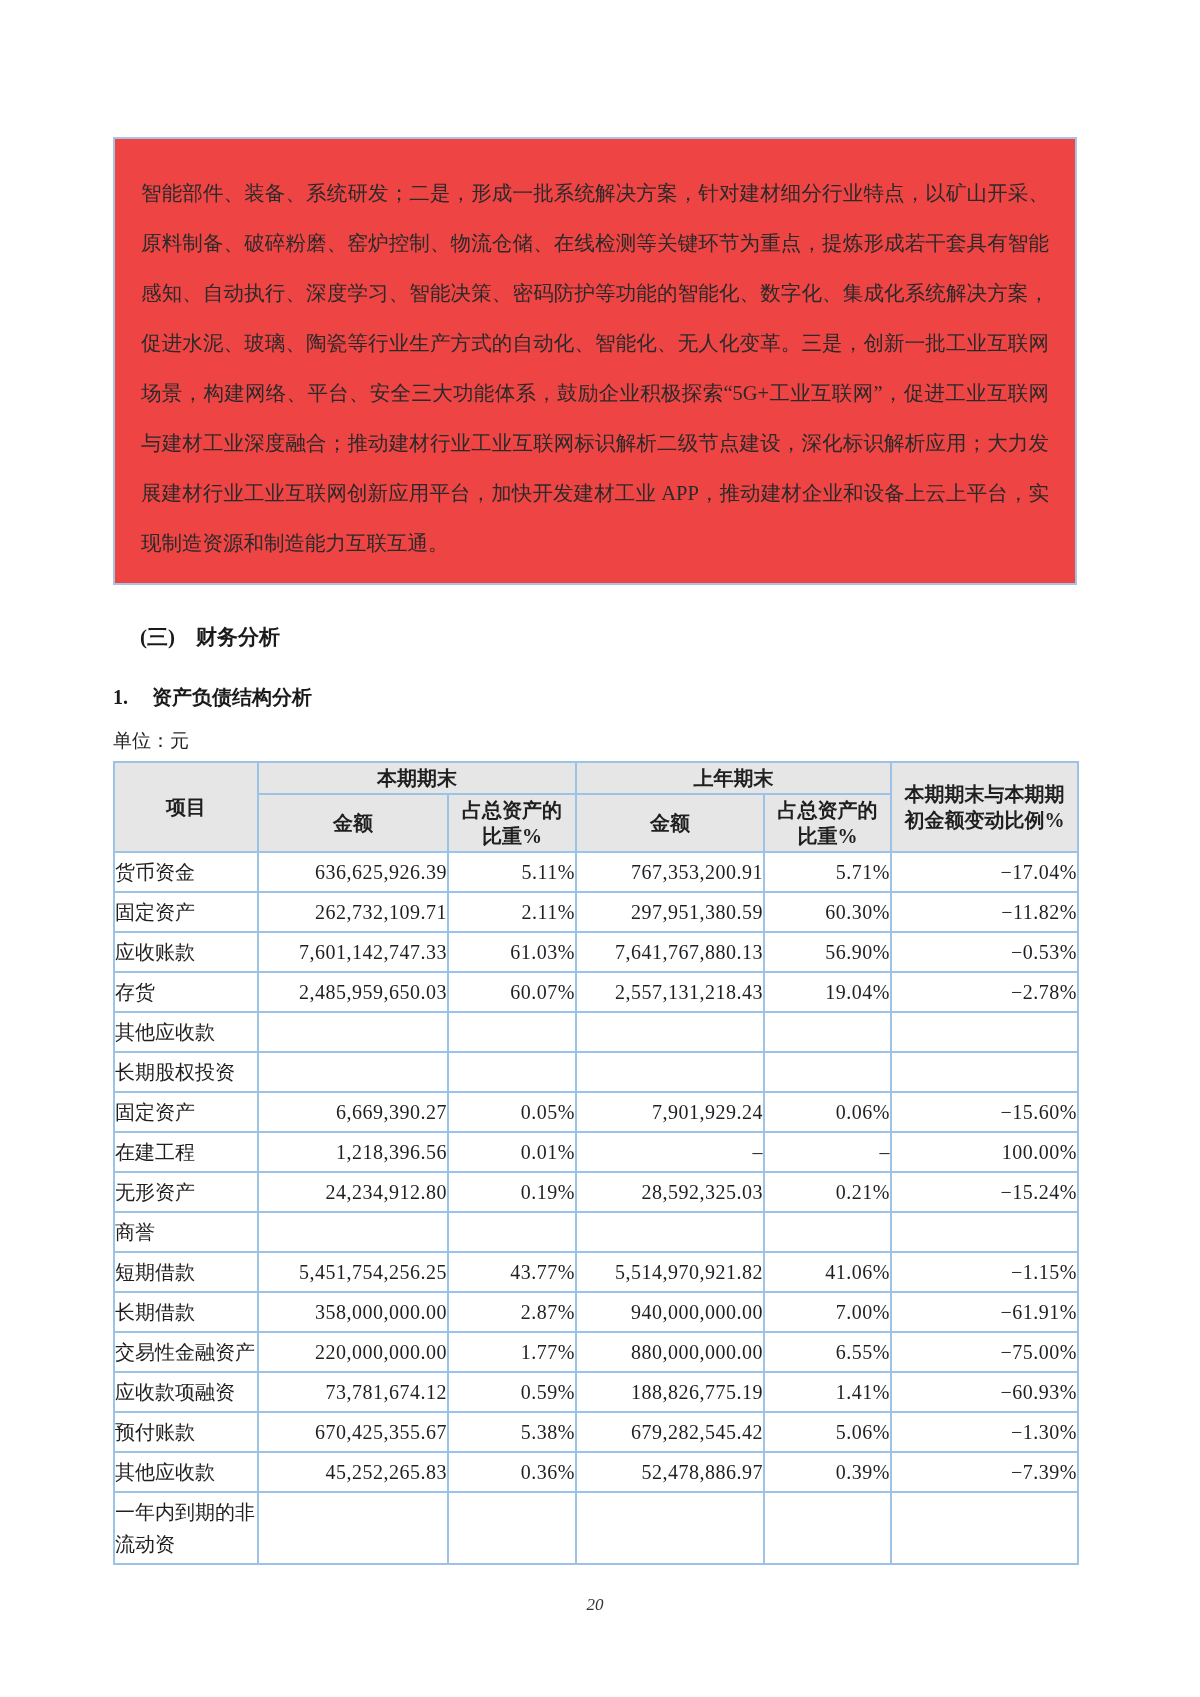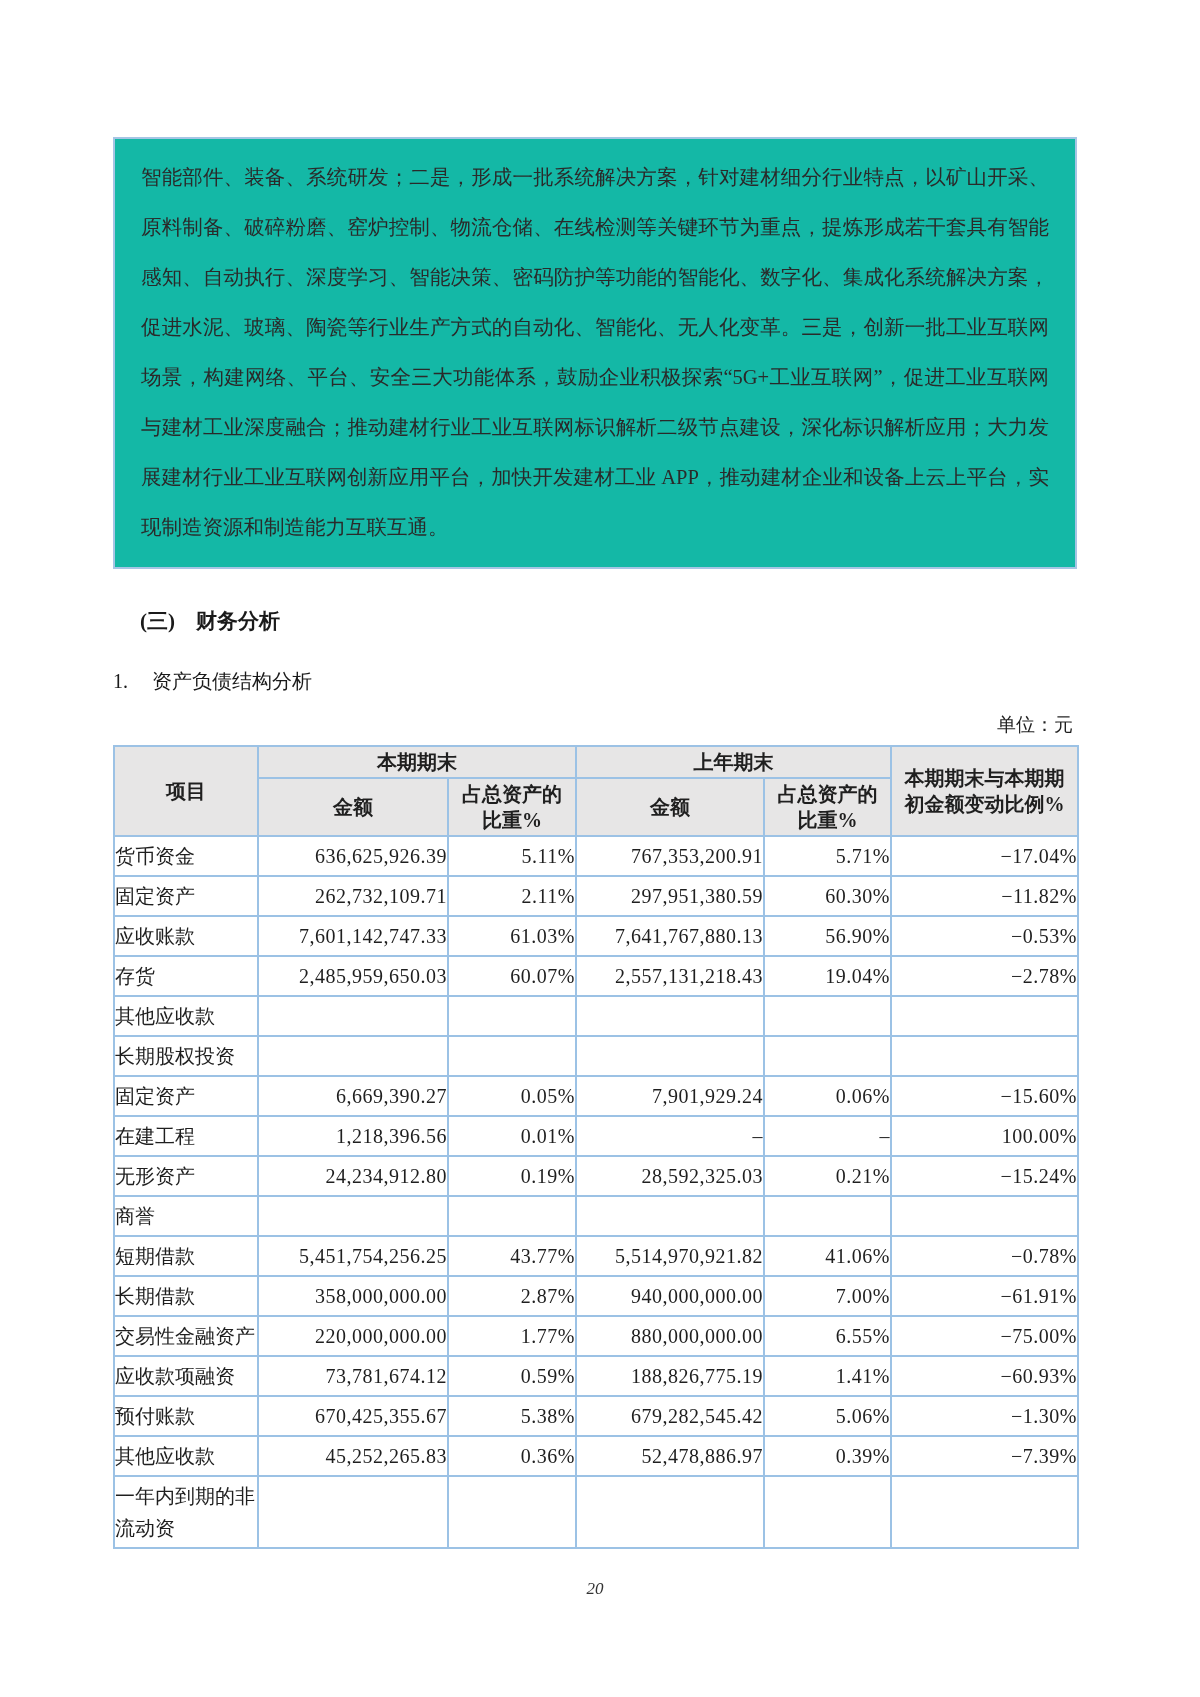--- a/index.html
+++ b/index.html
@@ -14,22 +14,22 @@
     box-sizing:border-box;
     padding:137px 10px 0 113px;
   }
   .content{width:964px;}
 
   
   .intro-box{
     box-sizing:border-box;
     width:964px;
     border:2px solid #a6c5e4;
-    padding:13px 26px 15px 26px;
-    background:#14b8a6;
+    padding:29px 26px 15px 26px;
+    background:#ef4444;
   }
   .intro-box p{
     margin:0;
     font-size:20.5px;
     line-height:50px;
     text-align:justify;
     color:#2a2a2a;
   }
 
   
@@ -37,29 +37,28 @@
     margin-top:38px;
     font-size:21px;
     font-weight:bold;
     color:#1a1a1a;
     margin-left:27px;
   }
   .h-section .prefix{display:inline-block;min-width:56px;}
   .h-sub{
     margin-top:33px;
     font-size:20px;
-    font-weight:normal;
+    font-weight:bold;
     color:#1a1a1a;
   }
   .h-sub .prefix{display:inline-block;min-width:39px;}
 
   .unit-label{
     margin-top:17px;
     width:964px;
-    text-align:right;
     font-size:19px;
     padding-right:4px;
     box-sizing:border-box;
   }
 
   
   table.fin{
     margin-top:7px;
     width:964px;
     border-collapse:collapse;
@@ -234,21 +233,21 @@
             <td class="td-num"></td>
             <td class="td-num"></td>
             <td class="td-num"></td>
           </tr>
           <tr>
             <td class="td-item">短期借款</td>
             <td class="td-num">5,451,754,256.25</td>
             <td class="td-num">43.77%</td>
             <td class="td-num">5,514,970,921.82</td>
             <td class="td-num">41.06%</td>
-            <td class="td-num">−0.78%</td>
+            <td class="td-num">−1.15%</td>
           </tr>
           <tr>
             <td class="td-item">长期借款</td>
             <td class="td-num">358,000,000.00</td>
             <td class="td-num">2.87%</td>
             <td class="td-num">940,000,000.00</td>
             <td class="td-num">7.00%</td>
             <td class="td-num">−61.91%</td>
           </tr>
           <tr>

